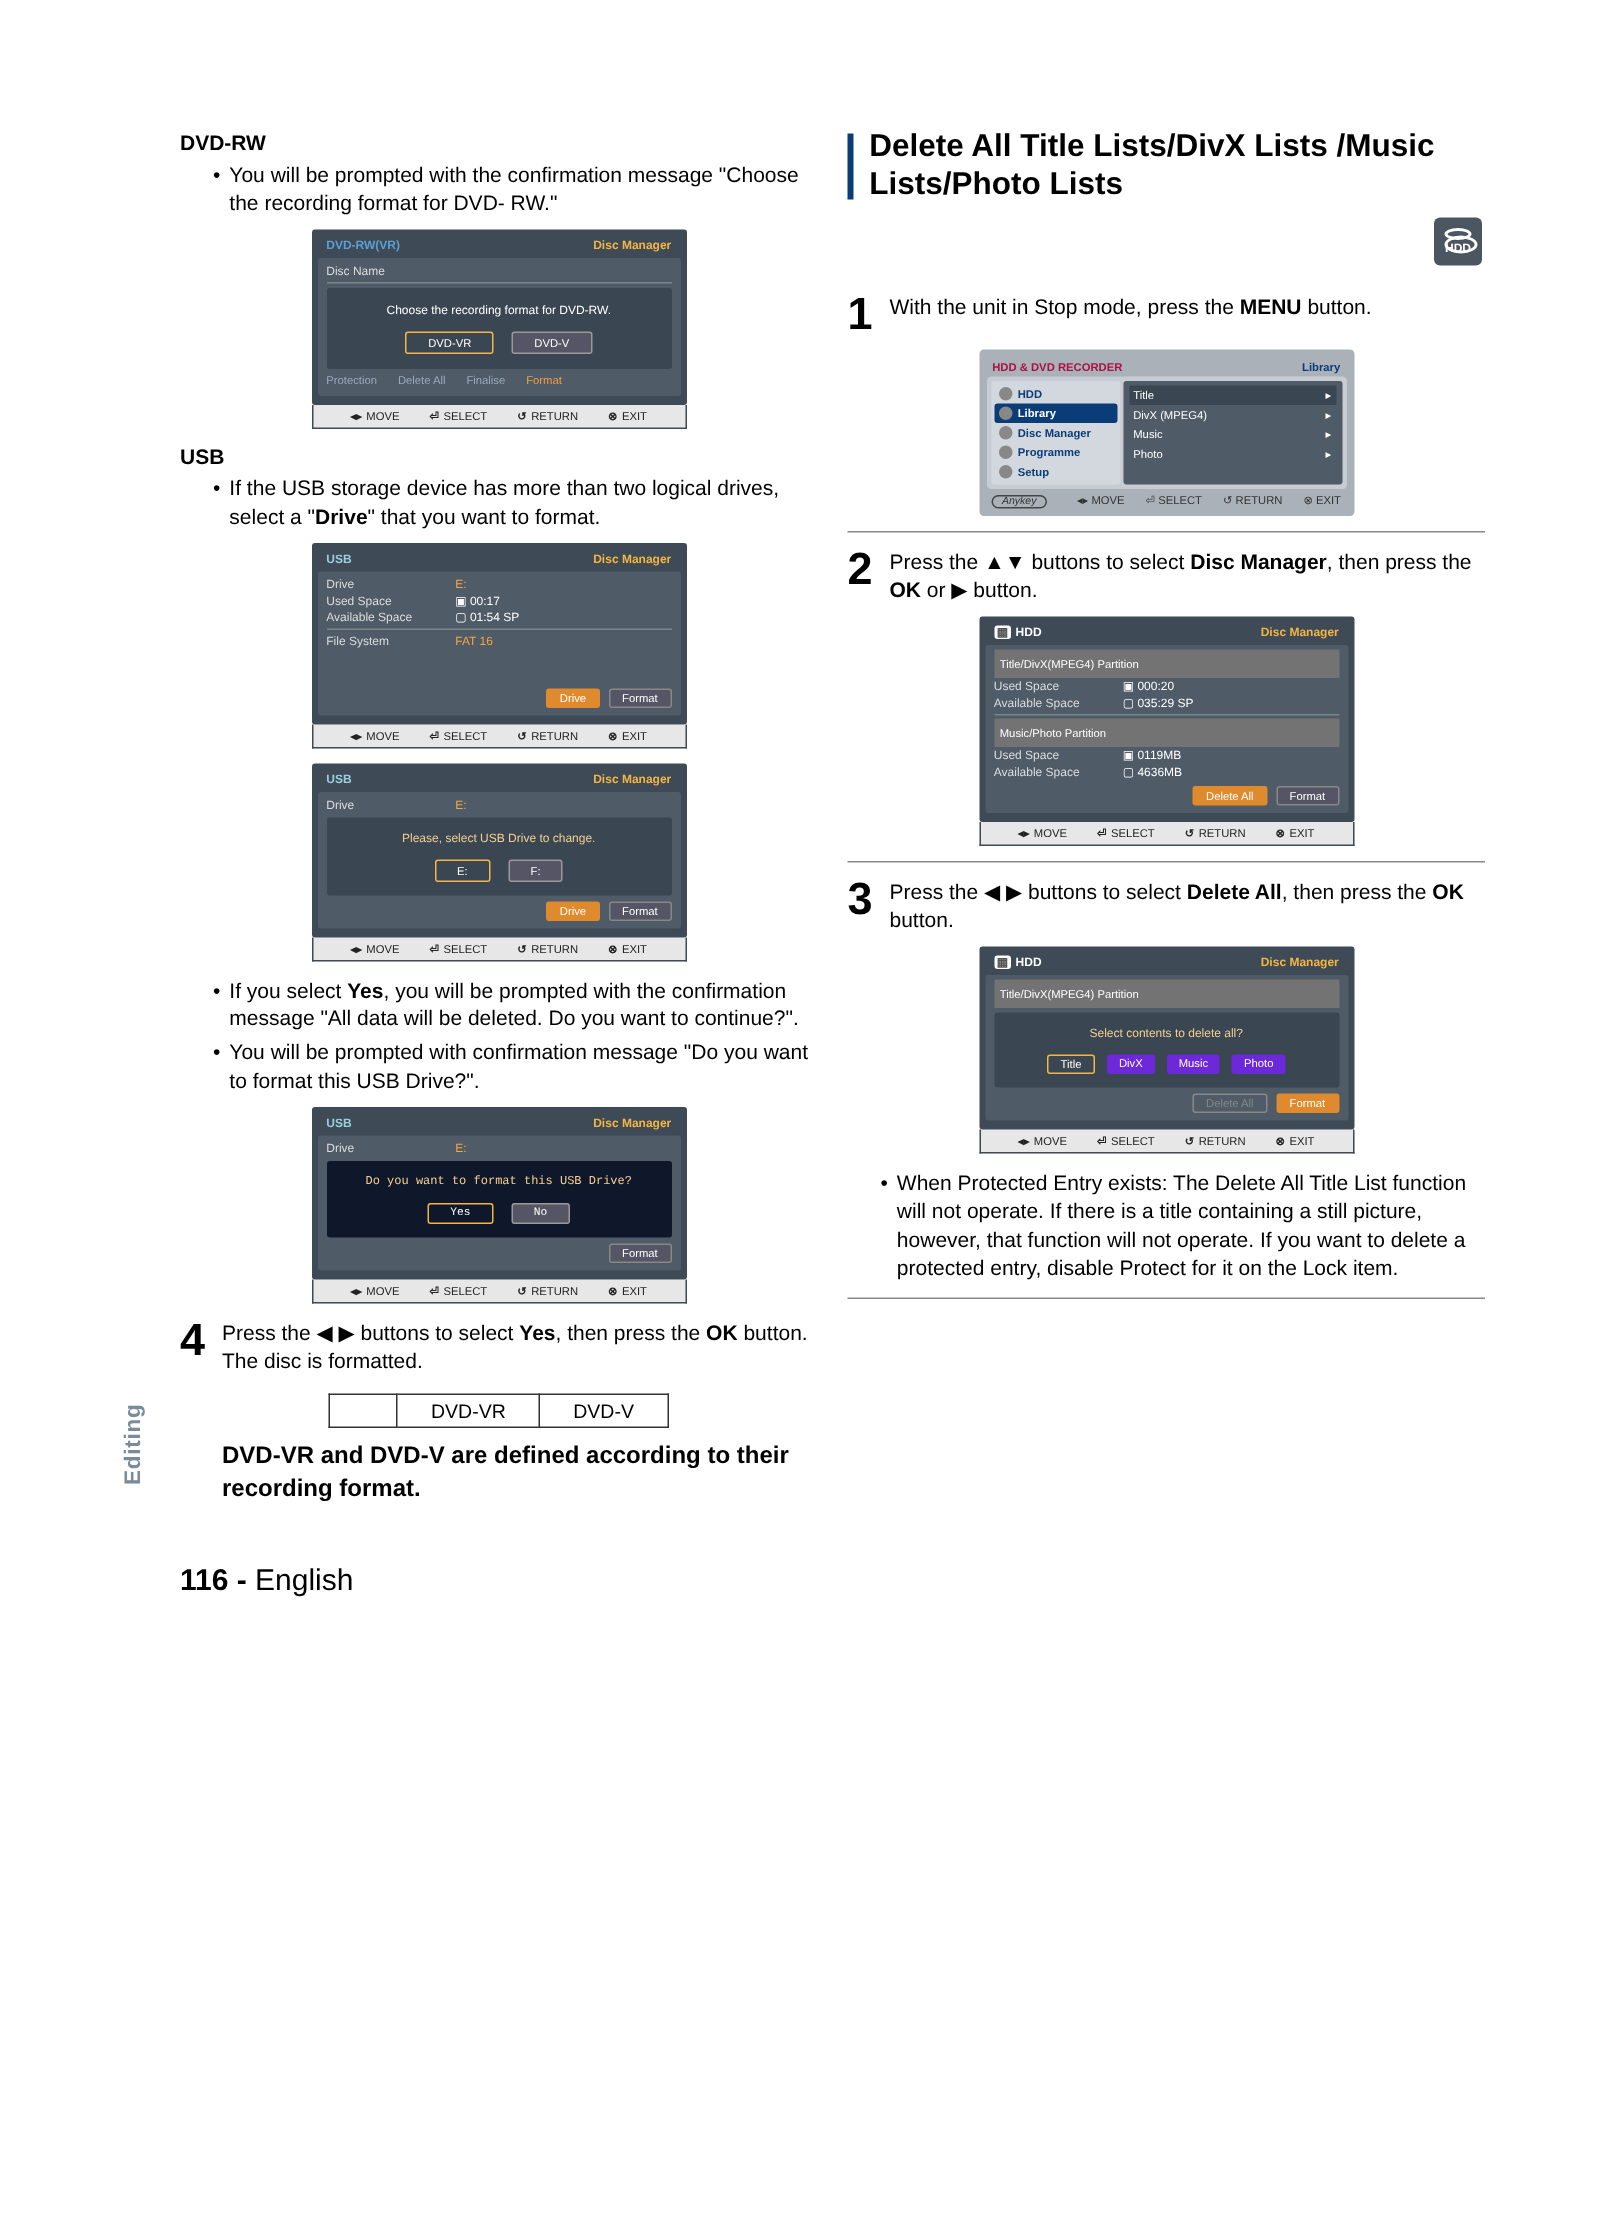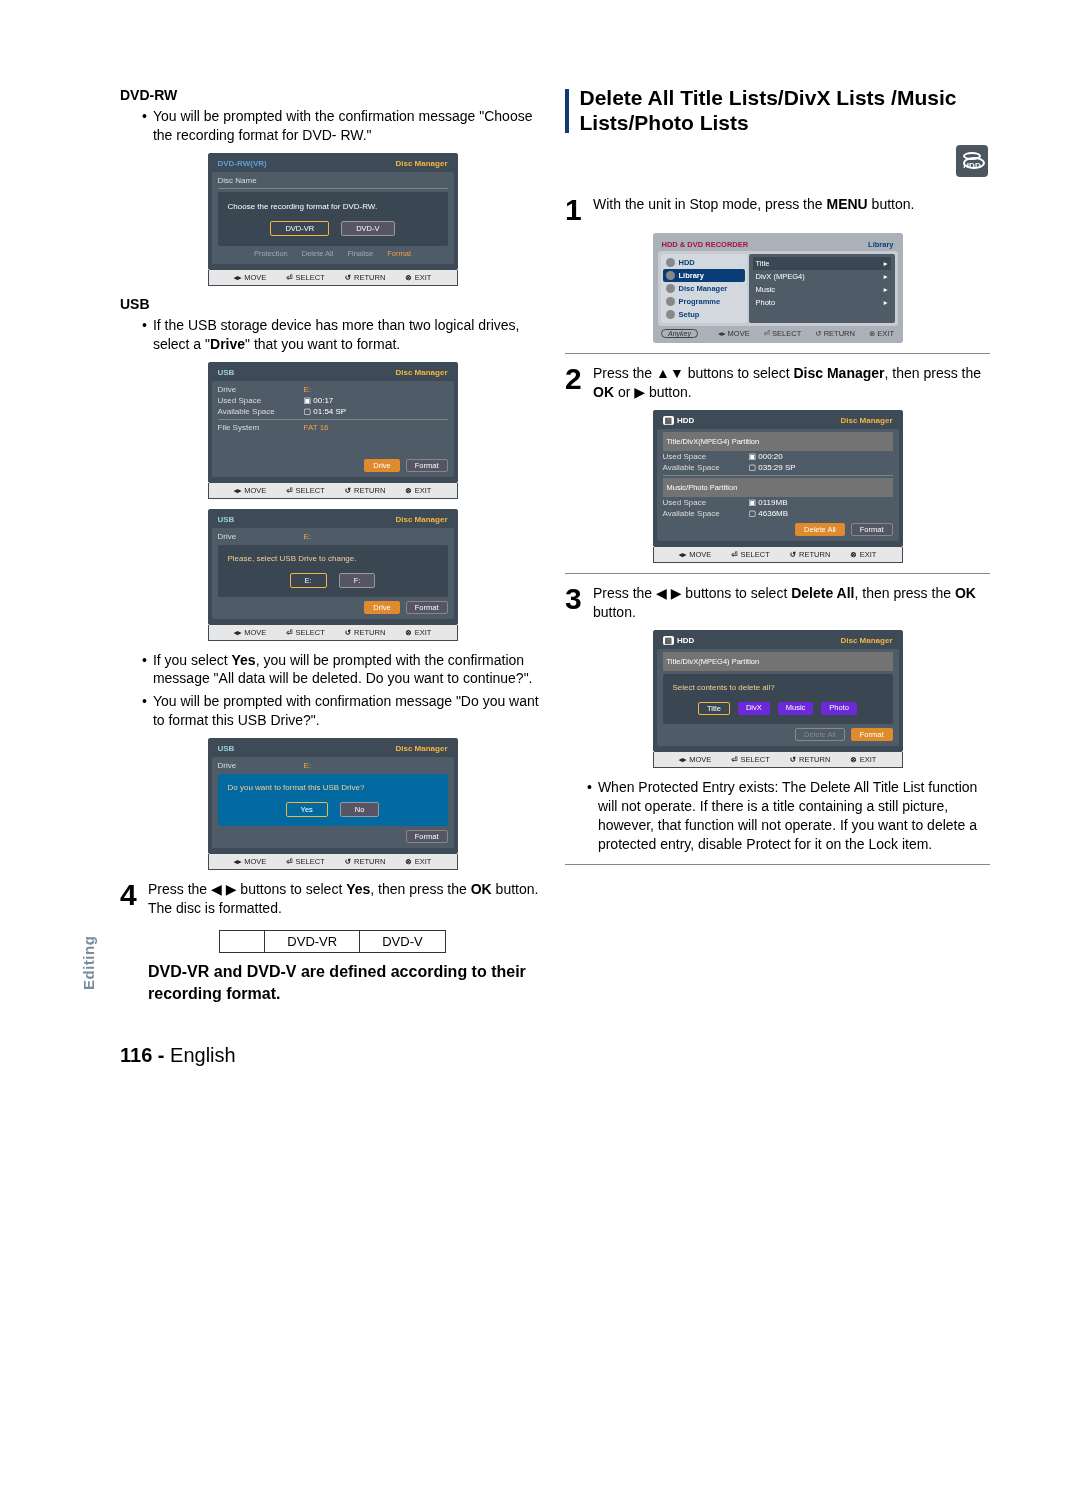--- a/index.html
+++ b/index.html
@@ -102,20 +102,21 @@
     gap: 20px;
     font-size: 7.5px;
     color: #222;
     padding: 3px 0;
     background: #e7e7e7;
     border: 1px solid #3e4a56;
     border-top: none;
   }
   .ss-footer span.sym { font-weight: bold; margin-right: 3px; }
   .ss-msgbox {
+    text-align: center;
     color: #f4d090;
     font-size: 8px;
     padding: 6px 4px;
   }
   .ss-pair {
     display: flex;
     justify-content: center;
     gap: 12px;
     padding: 4px 0 6px 0;
   }
@@ -334,21 +335,21 @@
                 <span class="k">Disc Name</span>
               </div>
             <div class="ss-divider"></div>
             <div style="background:#3a4652;border-radius:2px;padding:4px 6px;margin-top:3px;">
               <div class="ss-msgbox" style="color:#fff">Choose the recording format for DVD-RW.</div>
               <div class="ss-pair">
                 <span class="ss-mini hi">DVD-VR</span>
                 <span class="ss-mini">DVD-V</span>
               </div>
             </div>
-            <div class="ss-row" style="justify-content:center;color:#9ab;font-size:7.5px;padding-top:3px">
+            <div class="ss-row" style="justify-content:flex-start;color:#9ab;font-size:7.5px;padding-top:3px">
               <span>Protection</span>
                 <span>Delete All</span>
                 <span>Finalise</span>
                 <span style="color:#f0a040">Format</span>
             </div>
           </div>
         </div>
         <div class="ss-footer">
           <span><span class="sym">◂▸</span><span>MOVE</span></span>
           <span><span class="sym">⏎</span><span>SELECT</span></span>
@@ -444,21 +445,21 @@
         <div class="ss-body">
           <div class="ss-top">
               <span class="lab" style="color:#9cd">USB</span>
               <span class="ss-right">Disc Manager</span>
             </div>
           <div class="ss-inner">
             <div class="ss-row">
                 <span class="k">Drive</span>
                 <span class="v">E:</span>
               </div>
-            <div style="background:#0369a1;border-radius:2px;padding:3px 6px;margin-top:3px;">
+            <div style="background:#0f172a;border-radius:2px;padding:3px 6px;margin-top:3px;font-family:Liberation Mono, monospace;">
               <div class="ss-msgbox">Do you want to format this USB Drive?</div>
               <div class="ss-pair">
                 <span class="ss-mini hi">Yes</span>
                 <span class="ss-mini">No</span>
               </div>
             </div>
             <div class="ss-actions">
               <span class="ss-btn">Format</span>
             </div>
           </div>

